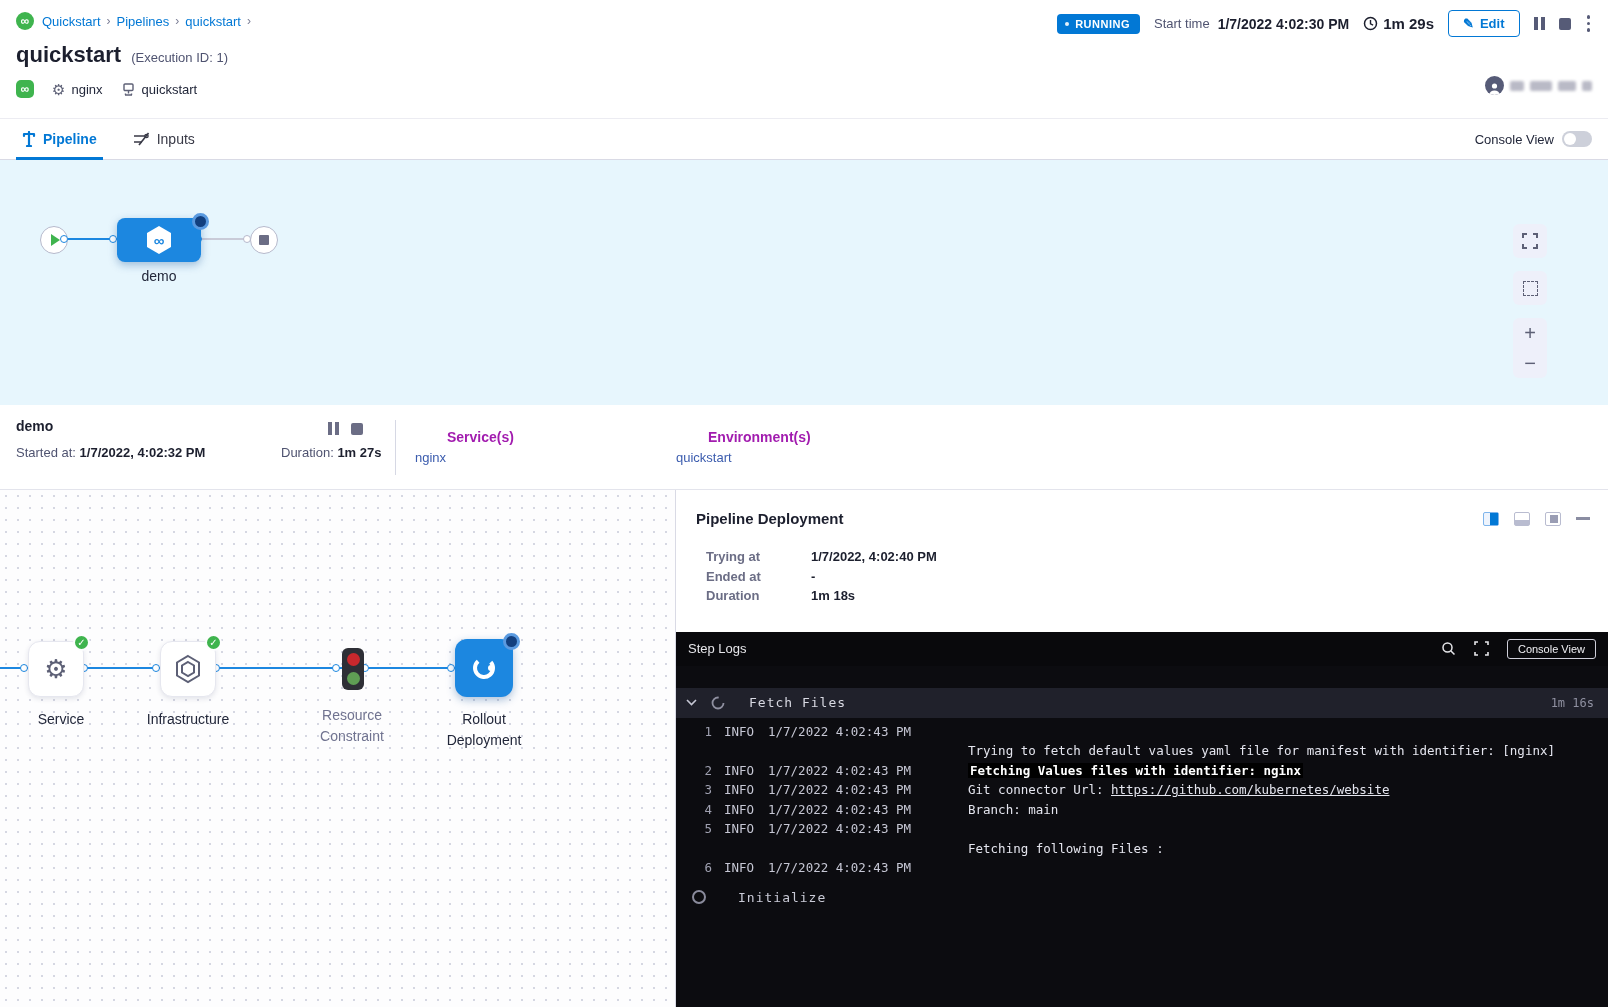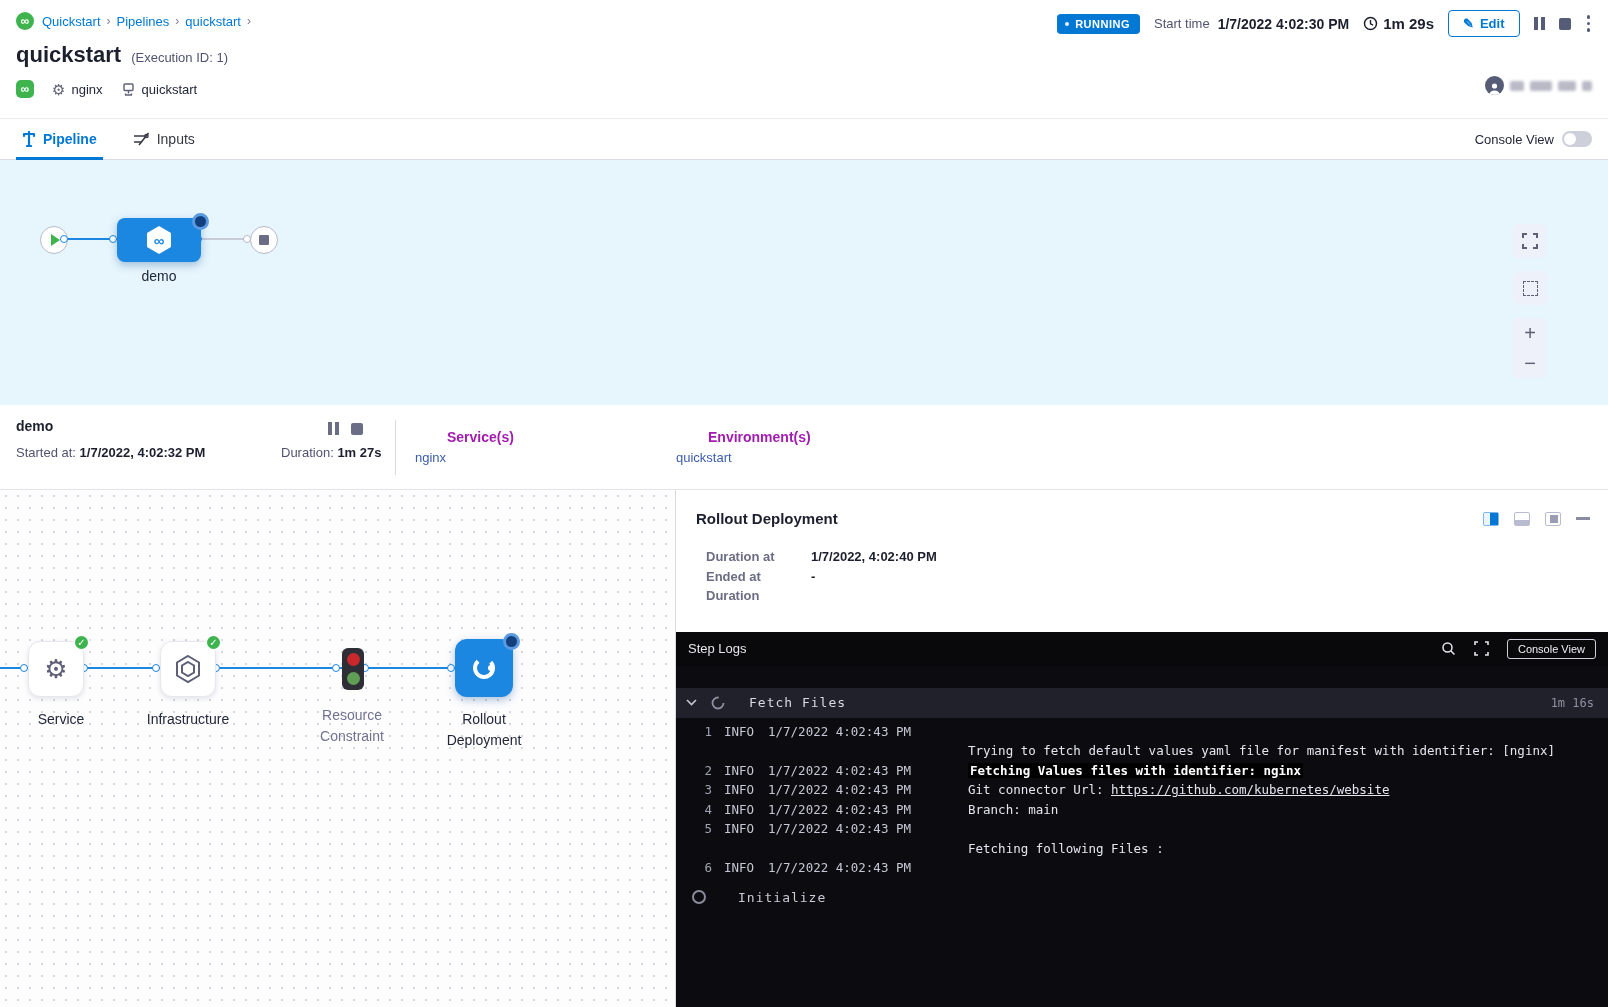--- a/index.html
+++ b/index.html
@@ -375,39 +375,40 @@
     </div>
     <div class="spin-badge" style="left:503px; top:143px;"></div>
     <div class="g-label" style="left:419px; top:219px;">
       <span style="display:block">Rollout</span>
       <span style="display:block">Deployment</span>
     </div>
   </div>
 
   <div class="panel">
     <div class="panel-head">
-      <span class="panel-title">Rollout Deployment</span>
+      <span class="panel-title">Pipeline Deployment</span>
       <span class="layout-icons">
         <span class="li-box split-right"></span>
         <span class="li-box bottom-bar"></span>
         <span class="li-box right-fill"></span>
         <span class="li-minus"></span>
       </span>
     </div>
     <div class="detail-rows">
       <div class="d-row">
-          <span class="d-label">Duration at</span>
+          <span class="d-label">Trying at</span>
           <span class="d-value">1/7/2022, 4:02:40 PM</span>
         </div>
       <div class="d-row">
           <span class="d-label">Ended at</span>
           <span class="d-value">-</span>
         </div>
       <div class="d-row">
           <span class="d-label">Duration</span>
+          <span class="d-value">1m 18s</span>
         </div>
     </div>
 
     <div class="logs" style="margin-top:26px;">
       <div class="logs-head">
         <span class="logs-title">Step Logs</span>
         <span class="log-ico">
           <svg width="15" height="15" viewBox="0 0 15 15">
               <circle cx="6.5" cy="6.5" r="4.5" fill="none" stroke="#e6e6ea" stroke-width="1.5"></circle>
               <path d="M10 10l3.5 3.5" stroke="#e6e6ea" stroke-width="1.5"></path>

